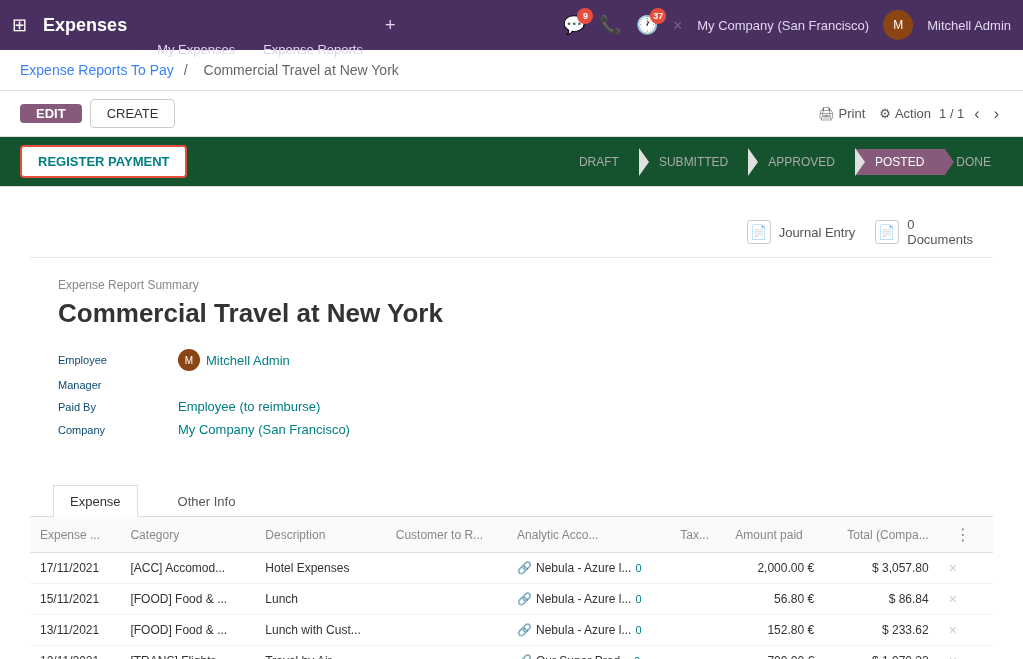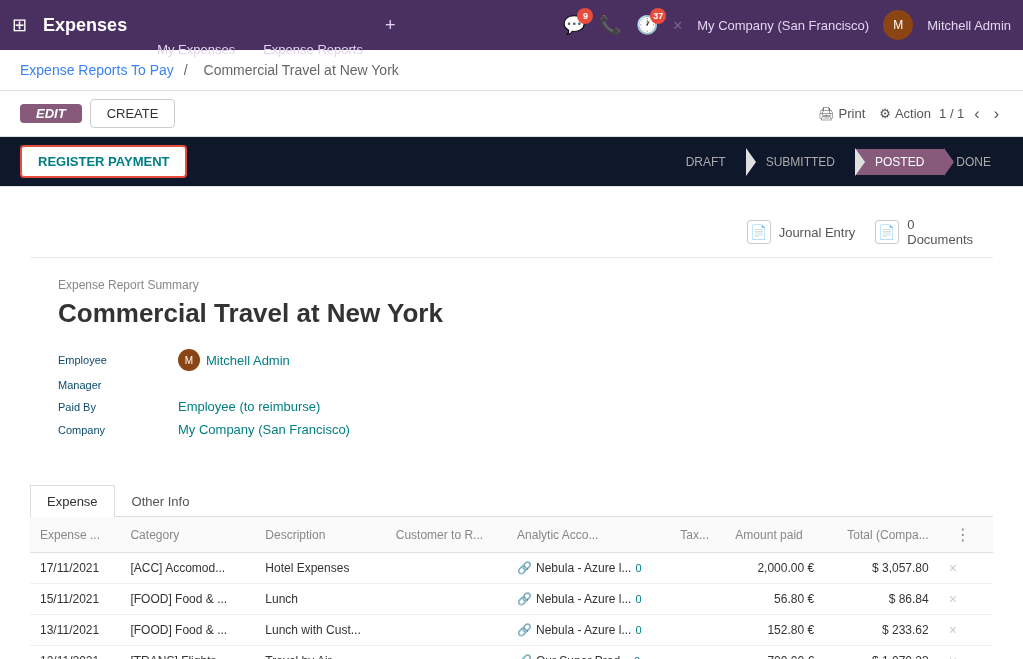--- a/index.html
+++ b/index.html
@@ -50,40 +50,39 @@
     }
     .btn-edit {
       background: #875a7b;
       color: #fff;
       border: none;
       padding: 2px 16px;
       border-radius: 4px;
       cursor: pointer;
       font-size: 13px;
       font-weight: bold;
-      font-style: italic;
     }
     .btn-create {
       background: #fff;
       color: #333;
       border: 1px solid #ccc;
       padding: 6px 16px;
       border-radius: 4px;
       cursor: pointer;
       font-size: 13px;
     }
     .toolbar-spacer { flex: 1; }
     .toolbar-action { display: flex; align-items: center; gap: 14px; }
     .toolbar-link { color: #555; cursor: pointer; font-size: 13px; display: flex; align-items: center; gap: 4px; }
     .pagination { display: flex; align-items: center; gap: 6px; font-size: 13px; color: #555; }
     .pagination-arrow { cursor: pointer; color: #555; font-size: 16px; padding: 2px 4px; }
 
     
     .status-bar {
-      background: #0f172a;
+      background: #14532d;
       padding: 8px 20px;
       display: flex;
       align-items: center;
       border-bottom: 1px solid #e0e0e0;
       justify-content: center;
     }
     .btn-register {
       background: #fff;
       color: #017e84;
       border: 2px solid #e74c3c;
@@ -176,20 +175,21 @@
     
     .tabs { display: flex; gap: 0; margin-top: 20px; border-bottom: 1px solid #ddd; }
     .tab {
       padding: 8px 16px;
       font-size: 13px;
       cursor: pointer;
       color: #555;
       border: 1px solid transparent;
       border-bottom: none;
       margin-bottom: -1px;
+      margin-left: 23px;
     }
     .tab.active {
       border-color: #ddd;
       border-bottom-color: #fff;
       background: #fff;
       color: #333;
     }
 
     
     .expense-table { width: 100%; border-collapse: collapse; margin-top: 0; }
@@ -273,20 +273,23 @@
 
 <div class="status-bar">
   <button class="btn-register">REGISTER PAYMENT</button>
   <div class="status-steps">
     <div class="status-step">
       <span>DRAFT</span>
     </div>
     <div class="status-step">
       <span>SUBMITTED</span>
     </div>
+    <div class="status-step">
+      <span>APPROVED</span>
+    </div>
     <div class="status-step active">
       <span>POSTED</span>
     </div>
     <div class="status-step-done">
       <span>DONE</span>
     </div>
   </div>
 </div>
 
 <div class="content-area scrollbar-area">

